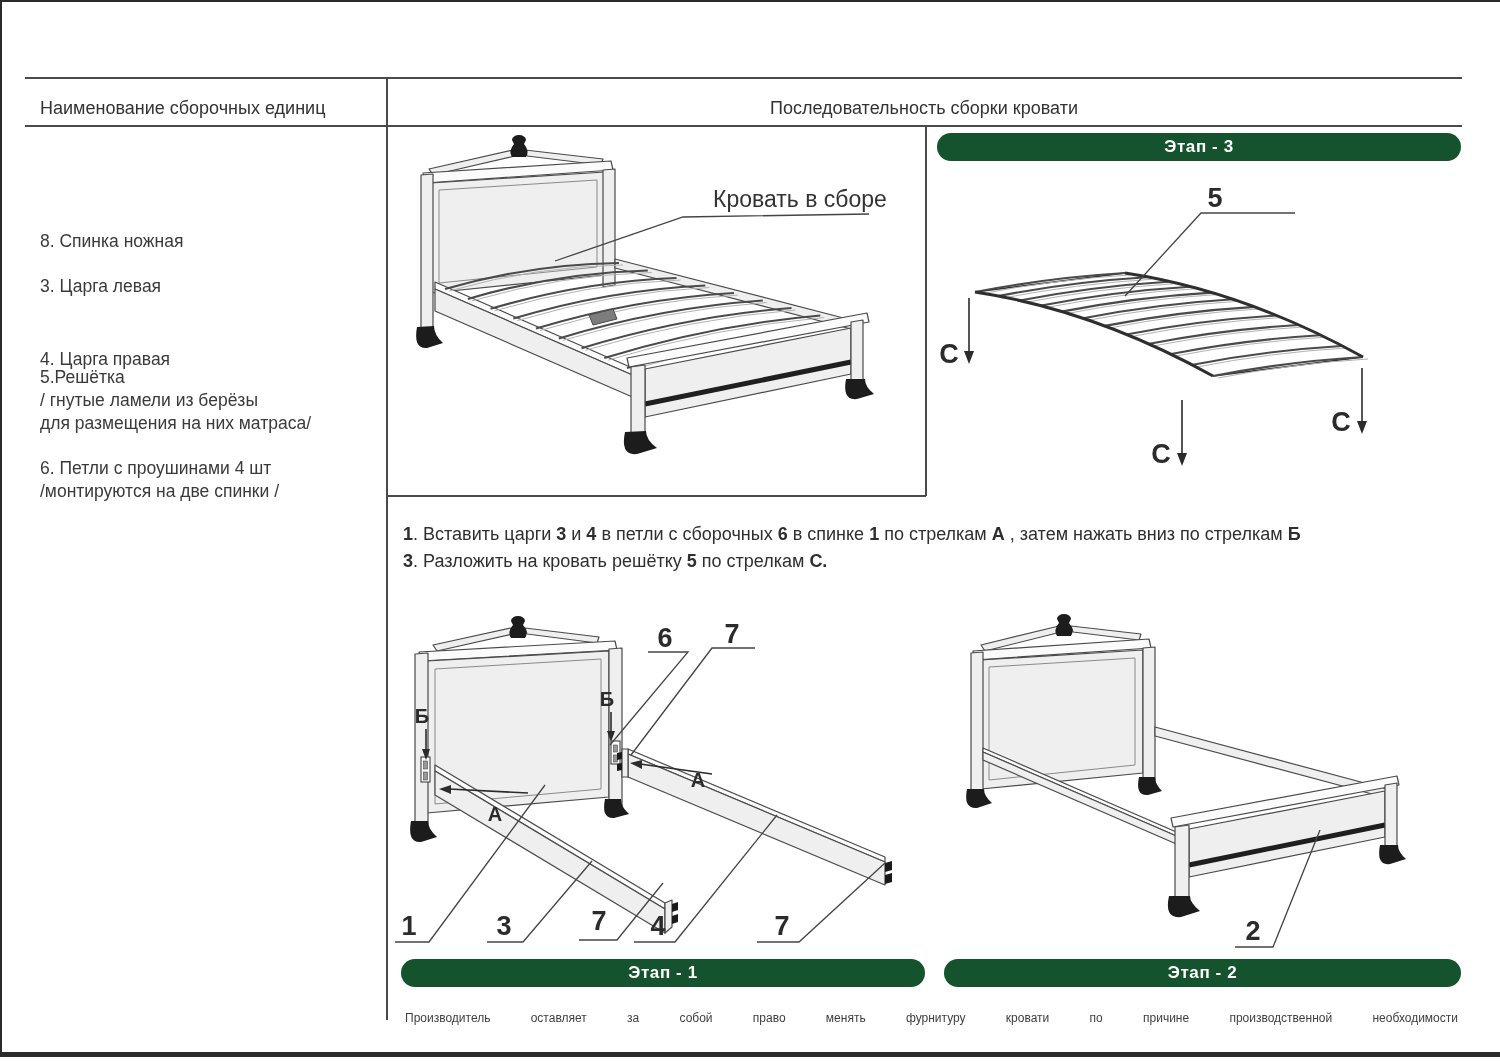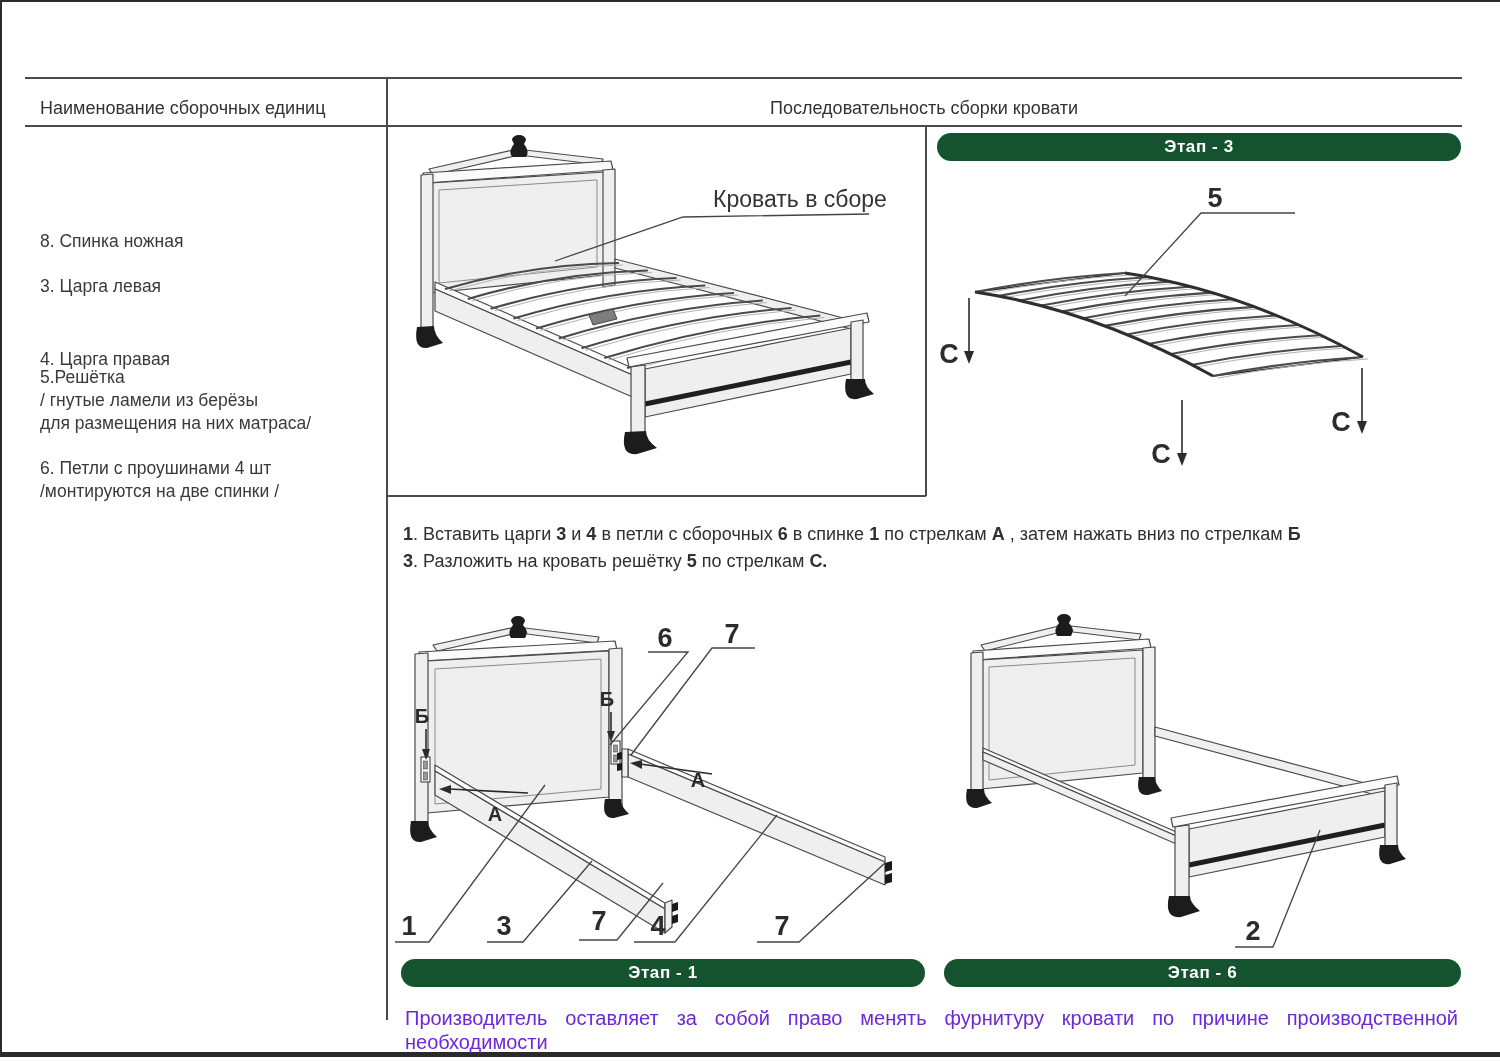--- a/index.html
+++ b/index.html
@@ -12,21 +12,21 @@
   .b{font-weight:bold;}
   .col-header{position:absolute;top:90px;height:36px;line-height:36px;font-size:18px;color:#333;}
   .hdr-left{left:40px;}
   .hdr-right{left:386px;width:1076px;text-align:center;}
   .part-item{position:absolute;left:40px;width:335px;font-size:17.5px;color:#3a3a3a;
              line-height:23px;white-space:pre-line;}
   .banner{position:absolute;height:28px;background:#14532d;border-radius:14px;color:#fff;
           display:flex;align-items:center;justify-content:center;font-size:17px;
           font-weight:bold;letter-spacing:.6px;}
   .inst{position:absolute;left:403px;top:521px;font-size:18px;line-height:27px;color:#2f2f2f;}
-  .disclaimer{position:absolute;left:405px;top:1006px;width:1053px;font-size:20px;color:#6d28d9;
+  .disclaimer{position:absolute;left:405px;top:1006px;width:1053px;font-size:12px;color:#404040;
               text-align:justify;text-align-last:justify;line-height:24px;}
   svg{position:absolute;overflow:visible;}
   svg text{font-family:"Liberation Sans",sans-serif;}
   .lbl-num{font-size:27px;font-weight:bold;fill:#2b2b2b;}
   .lbl-letter{font-size:20px;font-weight:bold;fill:#2b2b2b;}
   .lbl-cap{font-size:23px;fill:#333;}
   .ldr{stroke:#444;stroke-width:1.3;fill:none;}
   .wood{fill:#efefef;stroke:#4a4a4a;stroke-width:1.2;stroke-linejoin:round;}
   .wood-lt{fill:#fbfbfb;stroke:#4a4a4a;stroke-width:1.2;stroke-linejoin:round;}
   .wood-in{fill:none;stroke:#8a8a8a;stroke-width:1;stroke-linejoin:round;}
@@ -70,21 +70,21 @@
   <div class="part-item" style="top:457px;">6. Петли с проушинами 4 шт
 /монтируются на две спинки /</div>
 
   <div class="banner" style="left:937px;top:133px;width:524px;">
     <span>Этап - 3</span>
   </div>
   <div class="banner" style="left:401px;top:959px;width:524px;">
     <span>Этап - 1</span>
   </div>
   <div class="banner" style="left:944px;top:959px;width:517px;">
-    <span>Этап - 6</span>
+    <span>Этап - 2</span>
   </div>
 
   <svg style="left:387px;top:127px;" width="539" height="369" viewBox="0 0 539 369">
     <g>
       <polygon class="wood" points="42,42 126,23 128,29 46,48"></polygon>
       <polygon class="wood" points="138,23 216,32 214,38 140,29"></polygon>
       <path class="foot" d="M125,13 a7,5 0 0 1 14,0 l-2,4 q6,7 2,13 h-14 q-4,-6 2,-13 z"></path>
       <polygon class="wood-lt" points="36,46 224,34 226,43 38,56"></polygon>
       <polygon class="wood" points="44,56 218,45 218,148 44,166"></polygon>
       <polygon class="wood-in" points="52,63 210,53 210,140 52,156"></polygon>

